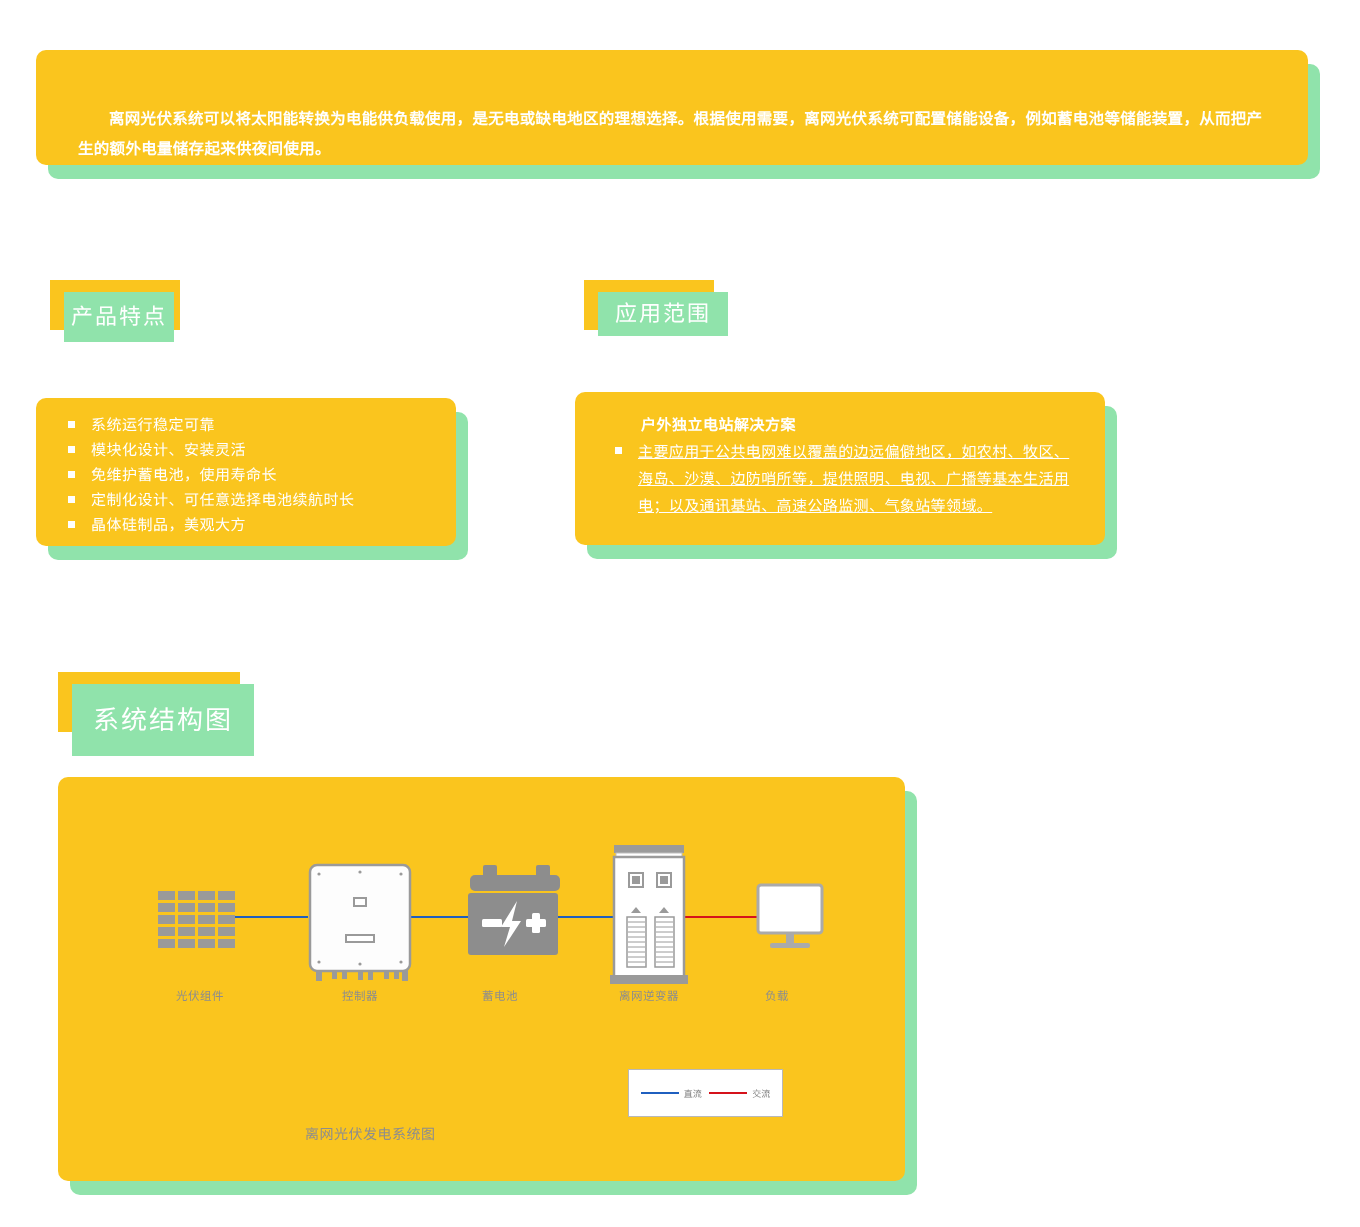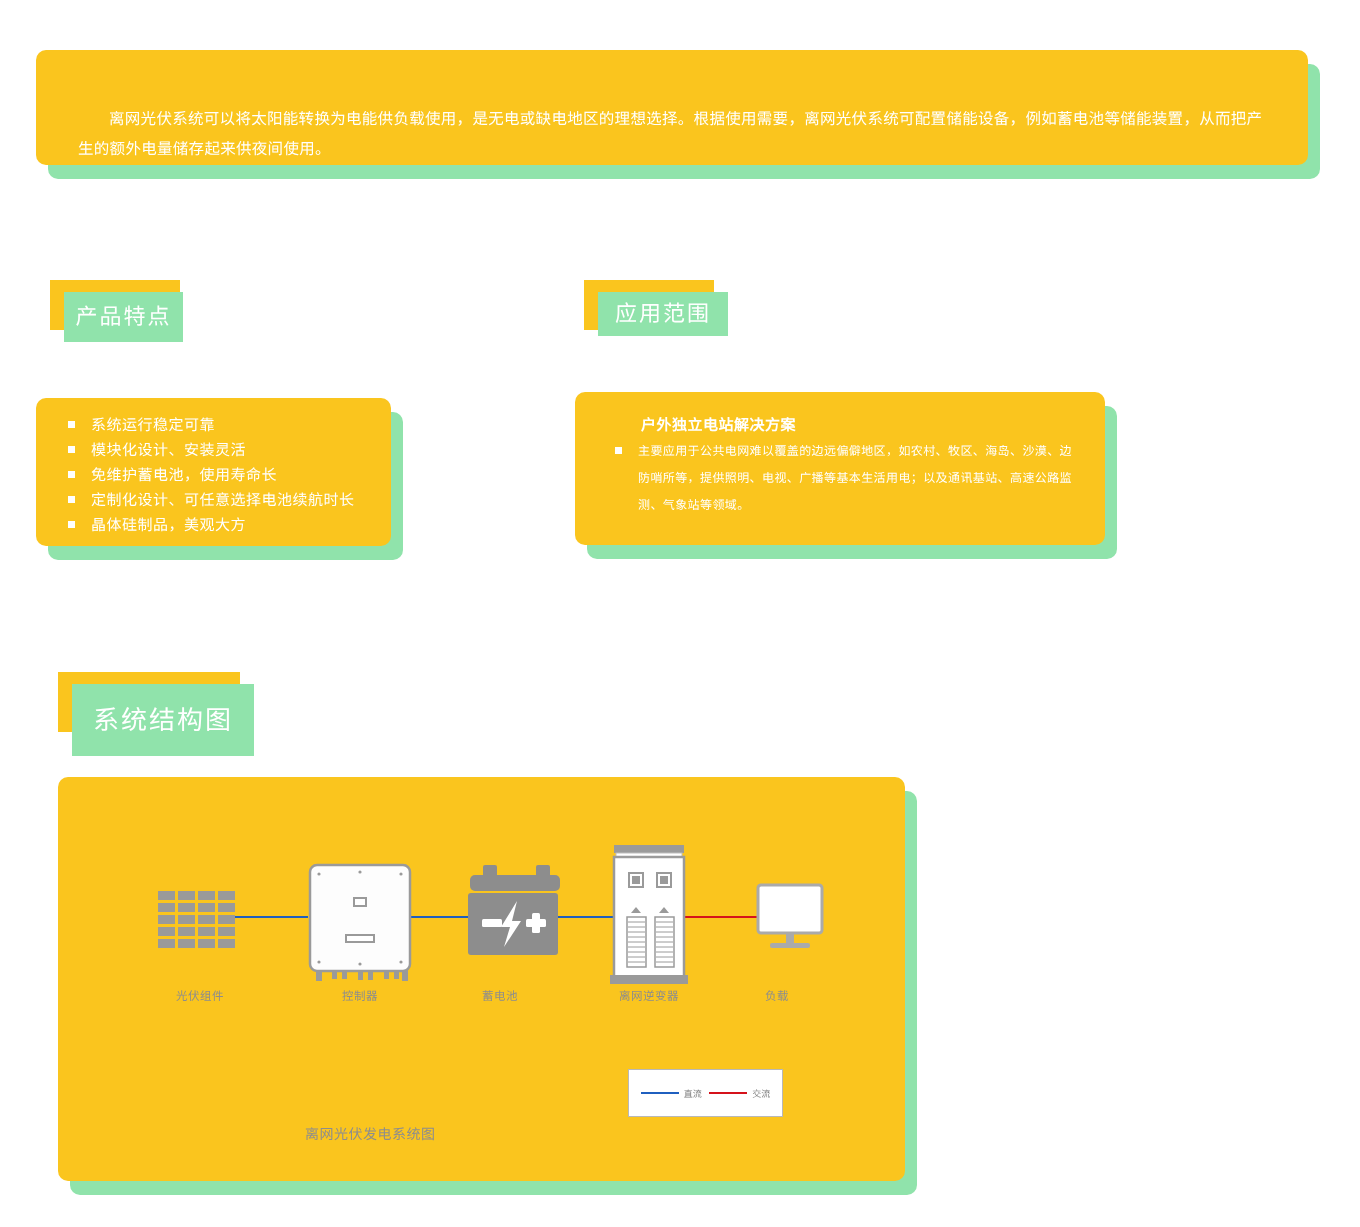--- a/index.html
+++ b/index.html
@@ -35,20 +35,21 @@
   .shadow-card .content {
     position: relative;
     z-index: 3;
     width: 100%; height: 100%;
   }
 
   
   #intro-banner { left: 36px; top: 50px; width: 1272px; height: 115px; }
   #intro-banner .content {
     padding: 38px 36px 0 42px;
+    font-weight: bold;
   }
   .intro-text {
     color: #ffffff;
     font-size: 15.5px;
     line-height: 30px;
     text-indent: 2em;
     letter-spacing: 0.3px;
   }
 
   
@@ -68,33 +69,33 @@
   }
   .section-heading .tab-label {
     color: #ffffff;
     font-size: 22px;
     letter-spacing: 2px;
     line-height: 1;
   }
 
   #heading-features { left: 50px; top: 280px; }
   #heading-features .tab-back  { width: 130px; height: 50px; }
-  #heading-features .tab-front { width: 119px; height: 50px; }
+  #heading-features .tab-front { width: 110px; height: 50px; }
 
   #heading-scope { left: 584px; top: 280px; }
   #heading-scope .tab-back  { width: 130px; height: 50px; }
   #heading-scope .tab-front { width: 130px; height: 44px; }
 
   #heading-structure { left: 58px; top: 672px; }
   #heading-structure .tab-back  { width: 182px; height: 60px; }
   #heading-structure .tab-front { width: 182px; height: 72px; }
   #heading-structure .tab-label { font-size: 26px; }
 
   
-  #features-card { left: 36px; top: 398px; width: 355px; height: 148px; }
+  #features-card { left: 36px; top: 398px; width: 420px; height: 148px; }
   #features-card .content { padding: 14px 18px 0 20px; }
 
   .bullet-list { list-style: none; margin: 0; padding: 0; }
   .bullet-list li {
     display: flex;
     align-items: flex-start;
     color: #ffffff;
     font-size: 15px;
     line-height: 25px;
     letter-spacing: 0.5px;
@@ -114,23 +115,24 @@
     color: #ffffff;
     font-size: 15px;
     font-weight: bold;
     line-height: 22px;
     letter-spacing: 0.5px;
     margin: 0 0 2px 38px;
   }
   .scope-row { display: flex; align-items: flex-start; }
   .scope-body {
     color: #ffffff;
-    font-size: 12px;
+    font-size: 15px;
     line-height: 27px;
     letter-spacing: 0.4px;
+    text-decoration: underline;
   }
 
   
   #diagram-card { left: 58px; top: 777px; width: 847px; height: 404px; }
   #diagram-card .content { padding: 0; }
 
   .diagram-stage { position: absolute; left: 0; top: 0; width: 100%; height: 100%; }
 
   .node-label {
     position: absolute;

